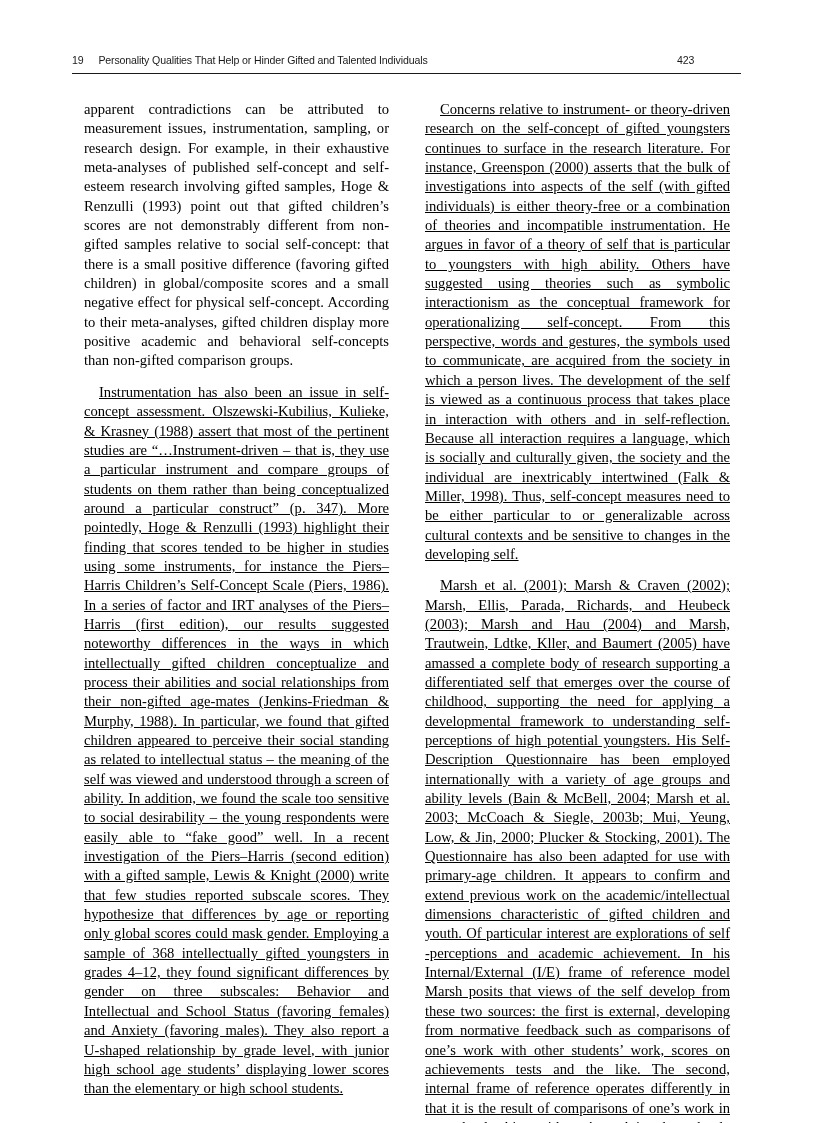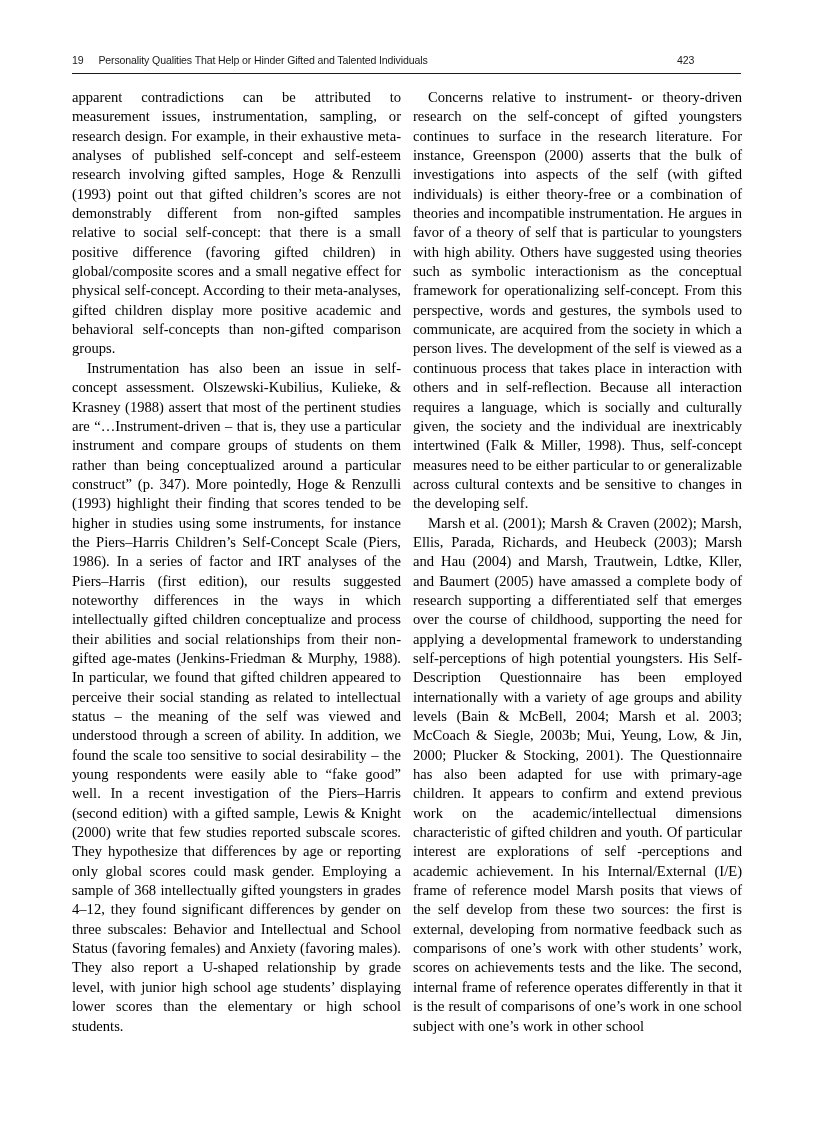--- a/index.html
+++ b/index.html
@@ -67,30 +67,31 @@
     width: 670px;
     display: flex;
     gap: 12px;
   }
   .column {
     width: 329px;
     flex: 0 0 329px;
   }
 
   p.para {
-    margin: 0;
+    margin: 12px;
     text-align: justify;
     text-justify: inter-word;
     font-size: 14.6px;
     line-height: 19.35px;
     hyphens: none;
     word-spacing: 0.02em;
   }
   p.para.indent {
     text-indent: 15px;
+    text-decoration: underline;
   }
 </style>
 </head>
 <body>
 
 <div class="page">
 
   <div class="running-head">
     <span class="rh-chapter">19</span>
     <span class="rh-title">Personality Qualities That Help or Hinder Gifted and Talented Individuals</span>

